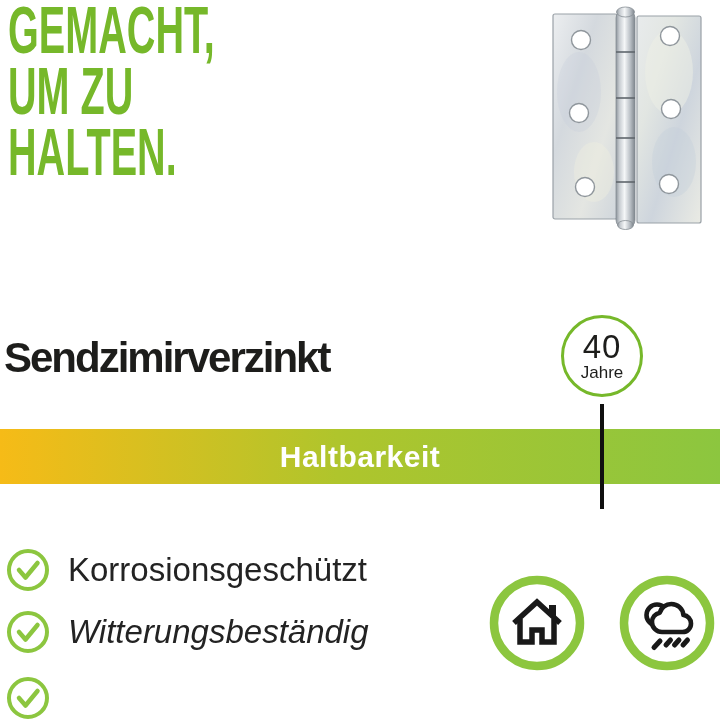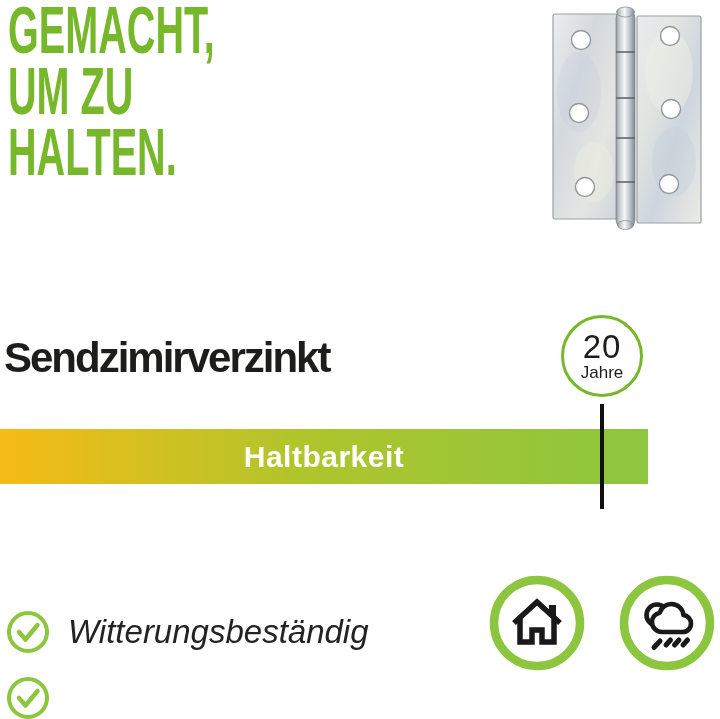--- a/index.html
+++ b/index.html
@@ -32,21 +32,21 @@
   }
   .badge20 .b-num{font-size:33px;line-height:33px;font-weight:400;letter-spacing:1px;}
   .badge20 .b-unit{font-size:17px;line-height:19px;font-weight:400;text-align:right;}
   
   .pointer-line{
     position:absolute;left:600px;top:404px;width:4px;height:105px;
     background:var(--line-black,#101010);z-index:2;
   }
   
   .grad-bar{
-    position:absolute;left:0;top:429px;width:648px;height:55px;
+    position:absolute;left:0;top:429px;width:720px;height:55px;
     background:linear-gradient(90deg,var(--amber,#F6BB17) 0%,var(--mid-green,#AFC52C) 47%,var(--bar-green,#8CC63F) 100%);
     display:flex;align-items:center;justify-content:center;z-index:1;
   }
   .grad-bar .bar-label{
     color:#fff;font-size:30px;font-weight:700;letter-spacing:0.5px;
   }
   
   .feature-row{
     position:absolute;left:5px;display:flex;align-items:center;gap:17px;height:46px;
   }
@@ -119,30 +119,37 @@
       <circle cx="36" cy="185" r="9.5"></circle>
       <circle cx="121" cy="34" r="9.5"></circle>
       <circle cx="122" cy="107" r="9.5"></circle>
       <circle cx="120" cy="182" r="9.5"></circle>
     </g>
   </svg>
 
   <div class="subtitle">Sendzimirverzinkt</div>
 
   <div class="badge20">
-    <span class="b-num">20</span>
+    <span class="b-num">40</span>
     <span class="b-unit">Jahre</span>
   </div>
 
   <div class="pointer-line"></div>
 
   <div class="grad-bar">
     <span class="bar-label">Haltbarkeit</span>
   </div>
 
+  <div class="feature-row r1">
+    <svg class="check-svg" viewBox="0 0 46 46">
+      <circle cx="23" cy="23" r="19" fill="none" class="stroke-lime" stroke-width="4"></circle>
+      <polyline points="14,23 20.5,30.5 32.5,16" fill="none" class="stroke-lime" stroke-width="4.5" stroke-linecap="round" stroke-linejoin="round"></polyline>
+    </svg>
+    <span class="f-label">Korrosionsgeschützt</span>
+  </div>
   <div class="feature-row r2">
     <svg class="check-svg" viewBox="0 0 46 46">
       <circle cx="23" cy="23" r="19" fill="none" class="stroke-lime" stroke-width="4"></circle>
       <polyline points="14,23 20.5,30.5 32.5,16" fill="none" class="stroke-lime" stroke-width="4.5" stroke-linecap="round" stroke-linejoin="round"></polyline>
     </svg>
     <span class="f-label">Witterungsbeständig</span>
   </div>
   <div class="feature-row r3">
     <svg class="check-svg" viewBox="0 0 46 46">
       <circle cx="23" cy="23" r="19" fill="none" class="stroke-lime" stroke-width="4"></circle>

